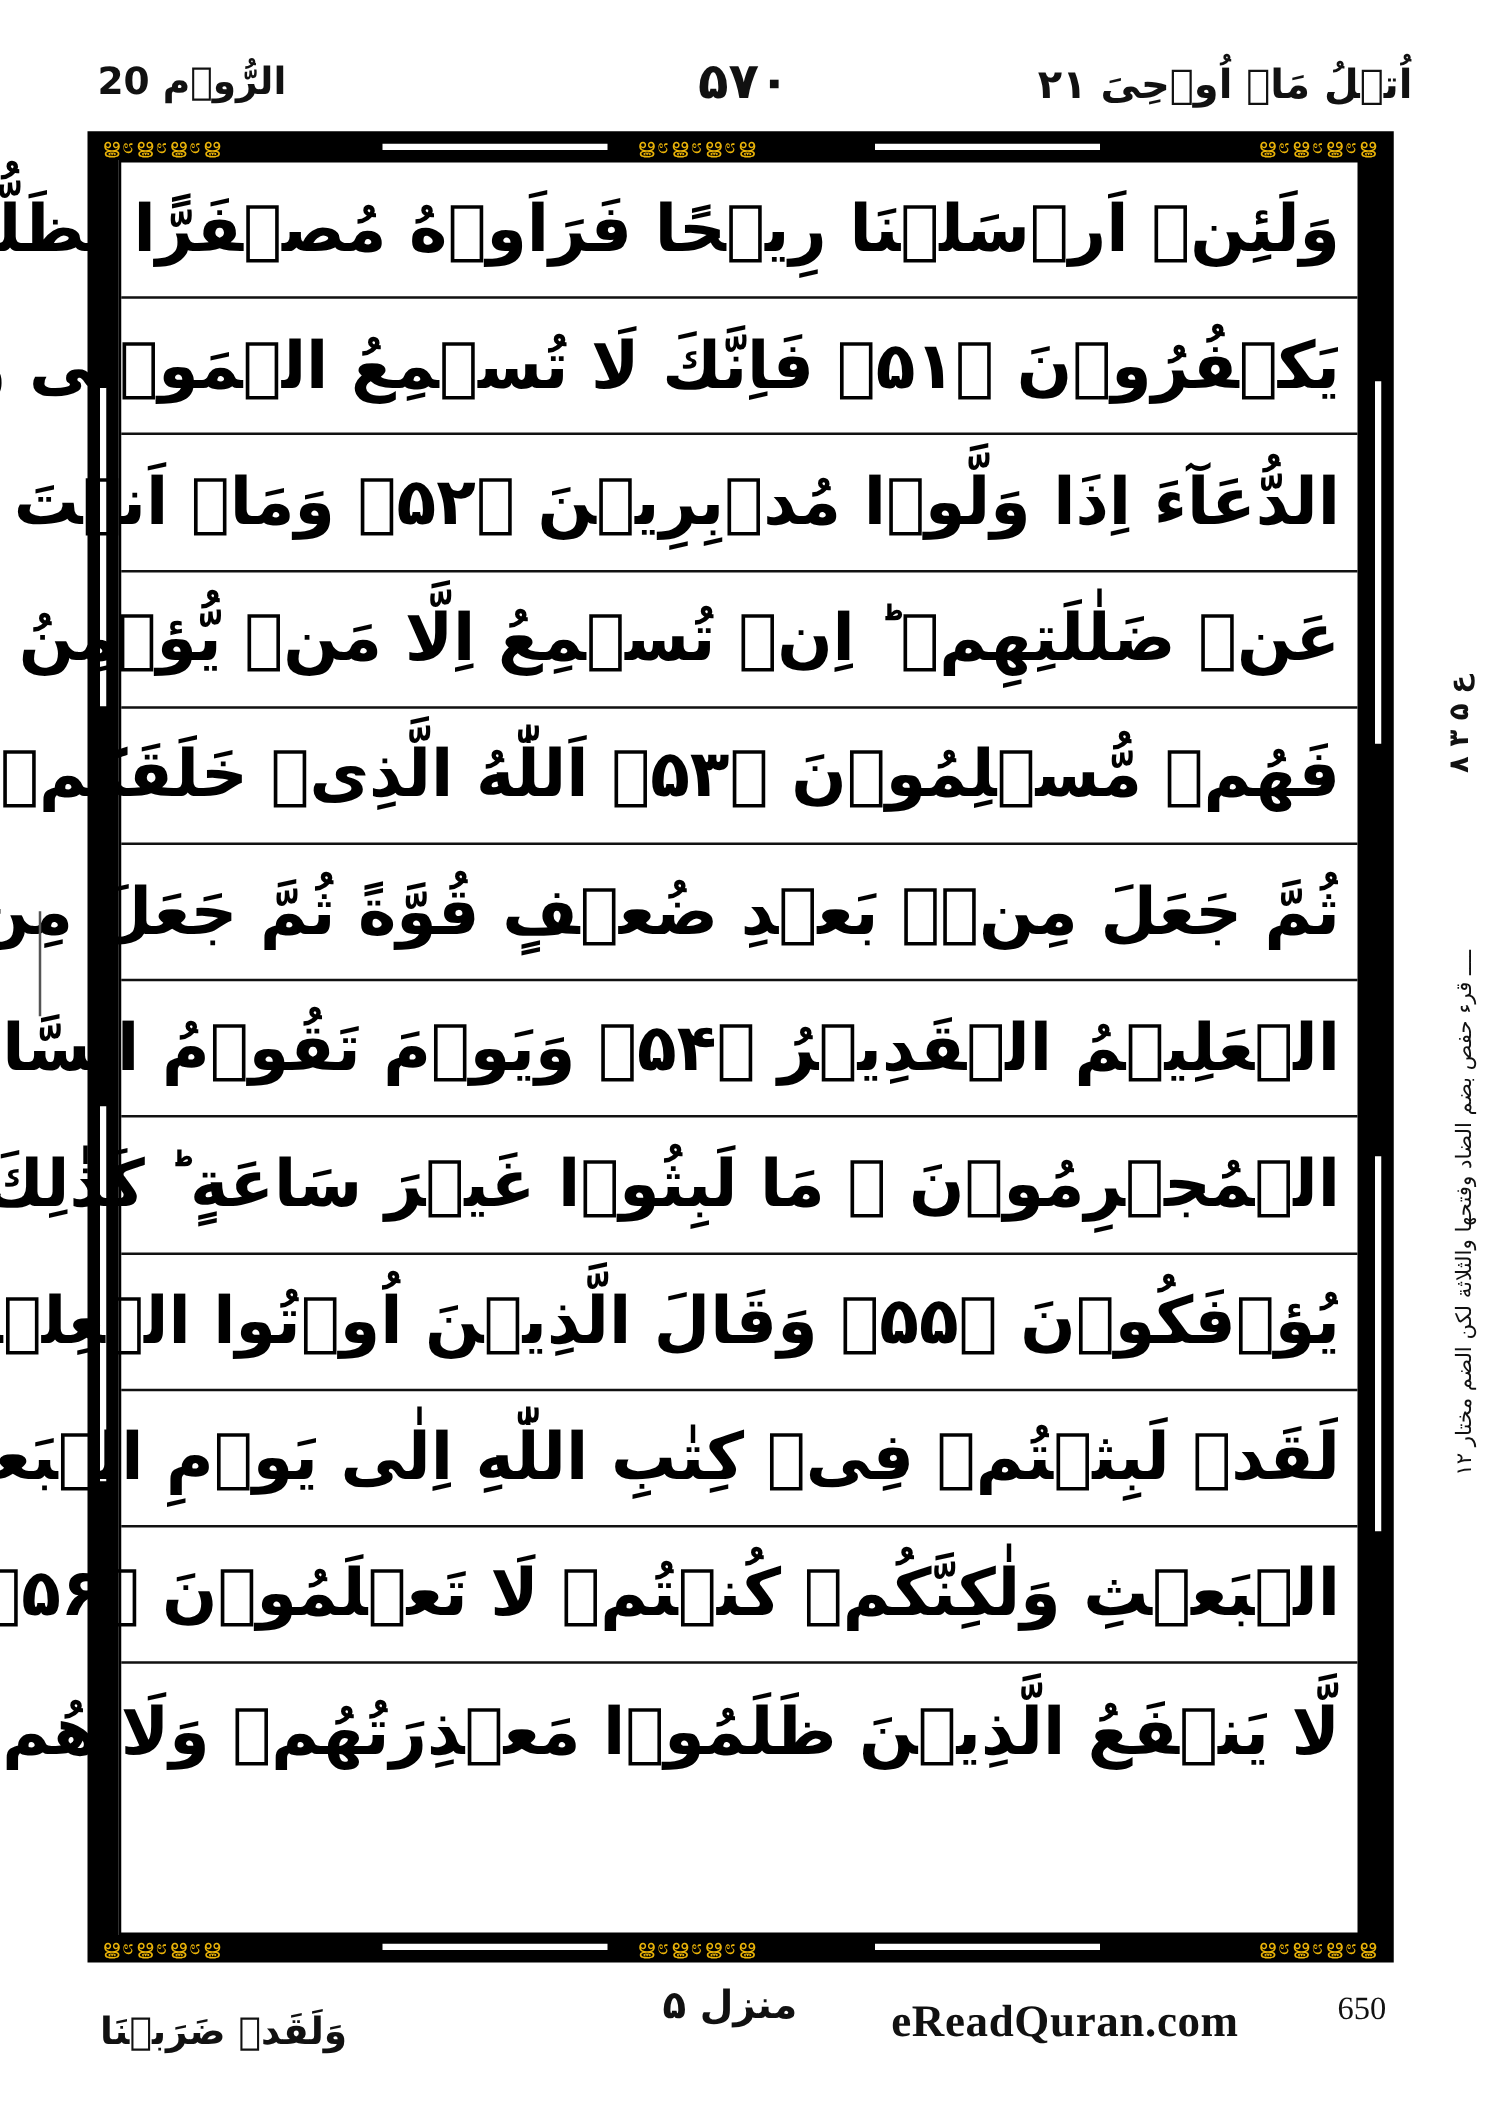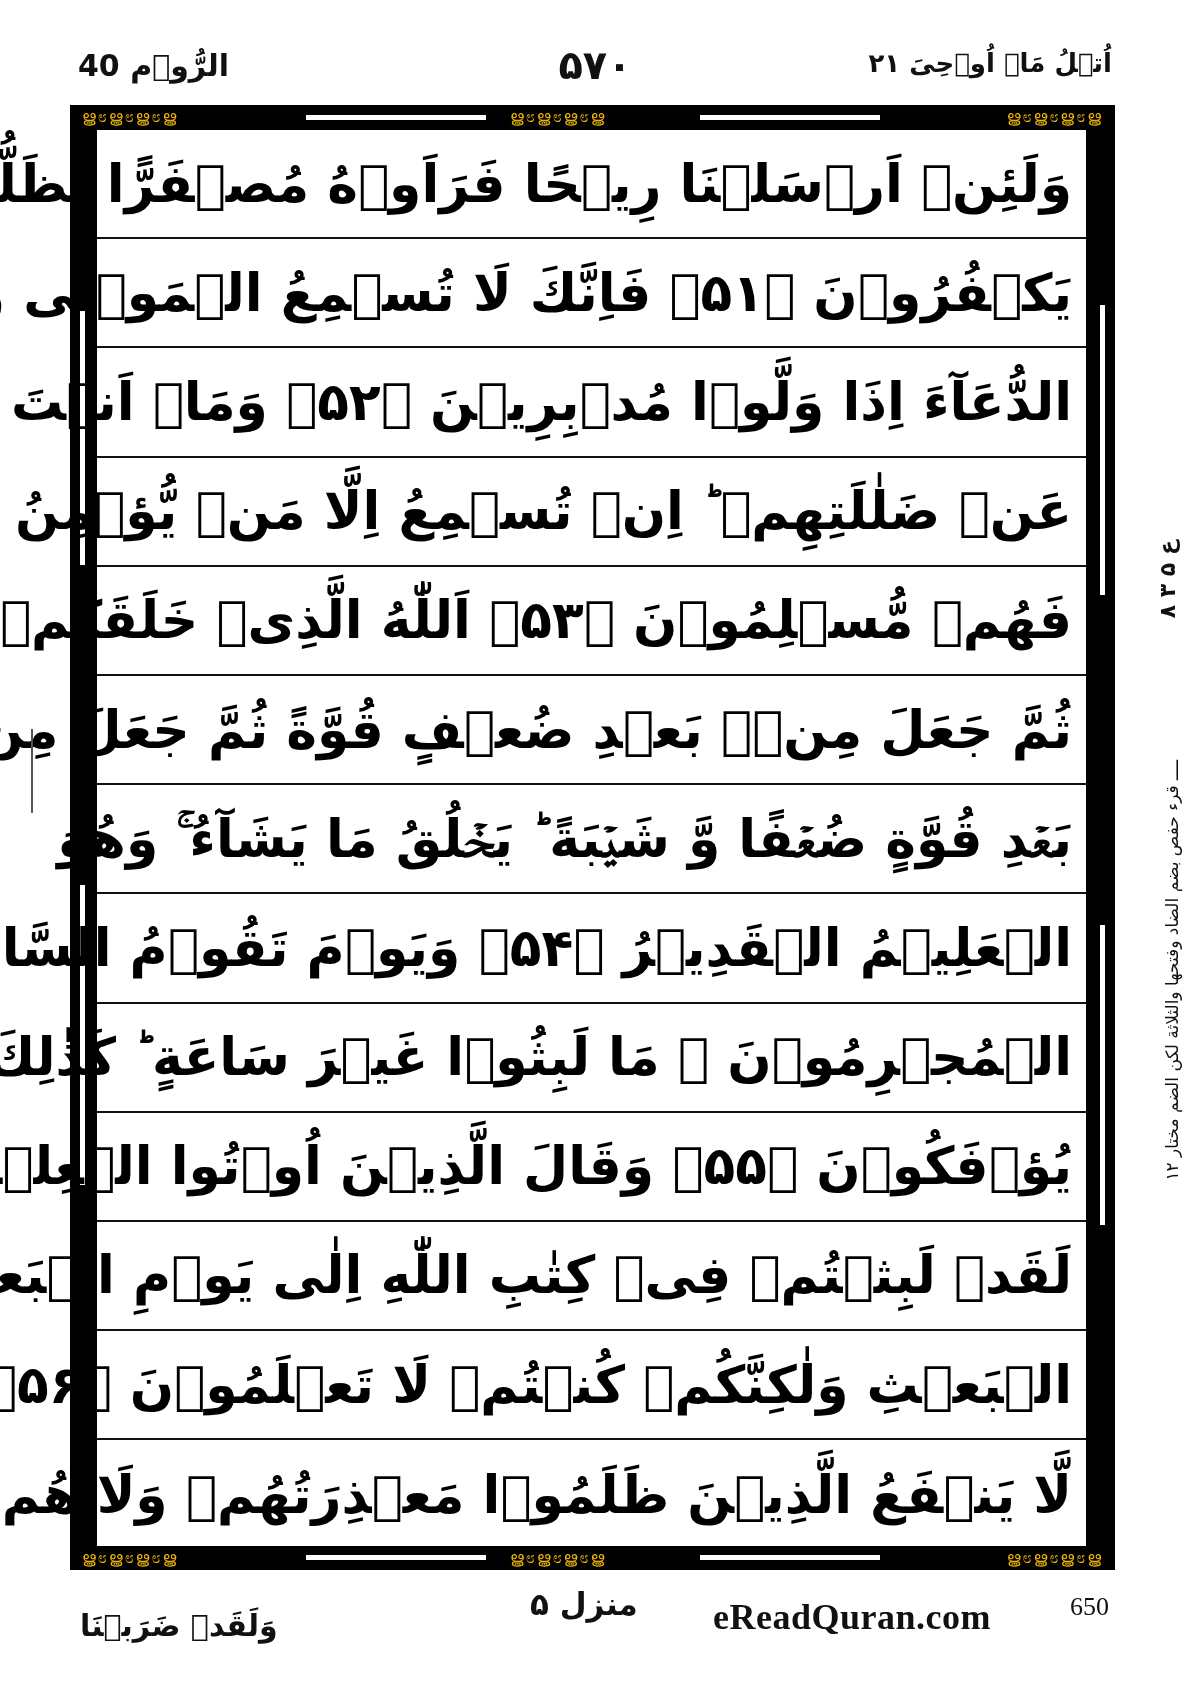--- a/index.html
+++ b/index.html
@@ -1,19 +1,19 @@
 <!DOCTYPE html>
 <html><head>
 <meta charset="utf-8">
 <style>
   html, body { margin: 0; padding: 0; background: #ffffff; }
   body { width: 1190px; height: 1684px; position: relative; overflow: hidden; font-family: "DejaVu Sans", sans-serif; color: #000; }
 
   .hdr { position: absolute; top: 48px; font-family: "DejaVu Sans", sans-serif; font-weight: bold; color: #111; direction: rtl; white-space: nowrap; }
-  .hdr-right { right: 78px; font-size: 26px; }
+  .hdr-right { right: 60px; font-size: 32px; }
   .hdr-center { left: 50%; transform: translateX(-50%); font-size: 40px; top: 42px; }
   .hdr-left { left: 78px; font-size: 30px; }
 
   .frame-outer { position: absolute; left: 70px; top: 105px; width: 1045px; height: 1465px; background: #000; box-sizing: border-box; }
   .frame-inner { position: absolute; left: 95px; top: 128px; width: 993px; height: 1420px; background: #fff; border: 2px solid #000; box-sizing: border-box; }
 
   .ornament { position: absolute; color: #eab308; font-size: 16px; letter-spacing: 2px; line-height: 1; white-space: nowrap; font-family: "DejaVu Sans", sans-serif; }
   .bar-white { position: absolute; background: #fff; }
 
   .lines { position: absolute; left: 0; top: 0; right: 0; bottom: 0; }
@@ -29,21 +29,21 @@
   .ftr-catch { left: 80px; top: 1592px; font-size: 30px; font-weight: bold; direction: rtl; margin-top: 16px; }
   .ftr-manzil { left: 530px; top: 1586px; font-size: 31px; font-weight: bold; direction: rtl; }
   .ftr-site { left: 713px; top: 1596px; font-size: 36px; font-weight: bold; font-family: Liberation Serif, serif; letter-spacing: 0.5px; }
   .ftr-num { left: 1070px; top: 1592px; font-size: 26px; font-family: "Liberation Serif", serif; }
 </style>
 </head>
 <body>
 
 <div class="hdr hdr-right">اُتۡلُ مَاۤ اُوۡحِیَ ۲۱</div>
 <div class="hdr hdr-center">۵۷۰</div>
-<div class="hdr hdr-left">الرُّوۡم 40</div>
+<div class="hdr hdr-left">الرُّوۡم 20</div>
 
 <div class="frame-outer">
 
   <div class="bar-white" style="left:236px; top:10px; width:180px; height:5px;"></div>
   <div class="bar-white" style="left:630px; top:10px; width:180px; height:5px;"></div>
   <div class="bar-white" style="left:236px; bottom:10px; width:180px; height:5px;"></div>
   <div class="bar-white" style="left:630px; bottom:10px; width:180px; height:5px;"></div>
   <div class="bar-white" style="left:10px; top:200px; width:5px; height:260px;"></div>
   <div class="bar-white" style="left:10px; top:780px; width:5px; height:300px;"></div>
   <div class="bar-white" style="right:10px; top:200px; width:5px; height:290px;"></div>
@@ -71,23 +71,20 @@
     <div class="line">
         <span class="line-text">عَنۡ ضَلٰلَتِهِمۡ ؕ اِنۡ تُسۡمِعُ اِلَّا مَنۡ یُّؤۡمِنُ بِاٰیٰتِنَا</span>
       </div>
     <div class="line">
         <span class="line-text">فَهُمۡ مُّسۡلِمُوۡنَ ﴿۵۳﴾ اَللّٰهُ الَّذِیۡ خَلَقَكُمۡ مِّنۡ ضُعۡفٍ</span>
       </div>
     <div class="line">
         <span class="line-text">ثُمَّ جَعَلَ مِنۡۢ بَعۡدِ ضُعۡفٍ قُوَّةً ثُمَّ جَعَلَ مِنۡۢ</span>
       </div>
     <div class="line">
-        <span class="line-text">بَعۡدِ قُوَّةٍ ضُعۡفًا وَّ شَیۡبَةً ؕ یَخۡلُقُ مَا یَشَآءُ ۚ وَهُوَ</span>
-      </div>
-    <div class="line">
         <span class="line-text">الۡعَلِیۡمُ الۡقَدِیۡرُ ﴿۵۴﴾ وَیَوۡمَ تَقُوۡمُ السَّاعَةُ یُقۡسِمُ</span>
       </div>
     <div class="line">
         <span class="line-text">الۡمُجۡرِمُوۡنَ ۙ مَا لَبِثُوۡا غَیۡرَ سَاعَةٍ ؕ كَذٰلِكَ كَانُوۡا</span>
       </div>
     <div class="line">
         <span class="line-text">یُؤۡفَكُوۡنَ ﴿۵۵﴾ وَقَالَ الَّذِیۡنَ اُوۡتُوا الۡعِلۡمَ وَالۡاِیۡمَانَ</span>
       </div>
     <div class="line">
         <span class="line-text">لَقَدۡ لَبِثۡتُمۡ فِیۡ كِتٰبِ اللّٰهِ اِلٰی یَوۡمِ الۡبَعۡثِ ۫ فَهٰذَا یَوۡمُ</span>

